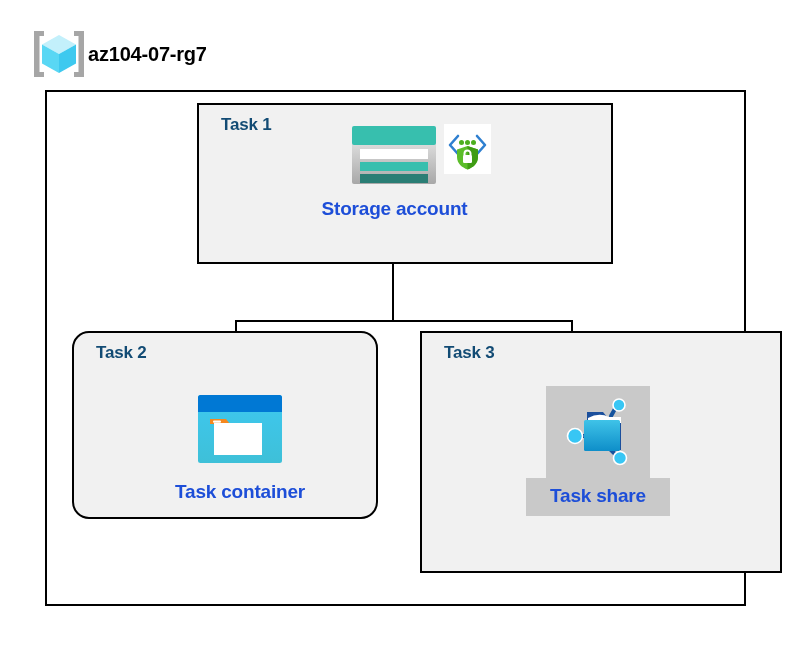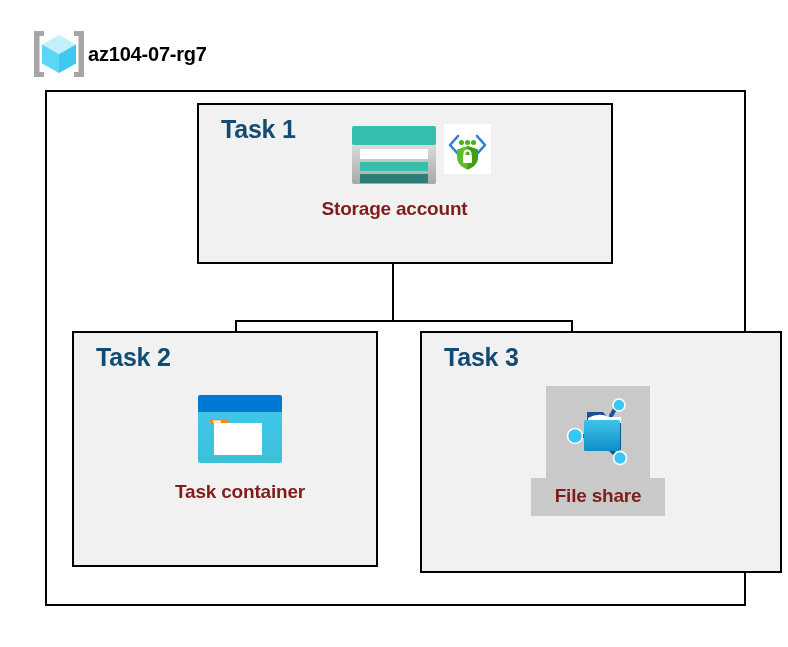--- a/index.html
+++ b/index.html
@@ -42,44 +42,44 @@
   }
 
   
   .task-box {
     position: absolute;
     background: #f1f1f1;
     border: 2px solid #000000;
     box-sizing: border-box;
   }
   #task-1-box { left: 197px; top: 103px; width: 416px; height: 161px; }
-  #task-2-box { left: 72px;  top: 331px; width: 306px; height: 236px; }
+  #task-2-box { left: 72px;  top: 331px; width: 306px; height: 188px; border-radius: 17px; }
   #task-3-box { left: 420px; top: 331px; width: 362px; height: 242px; }
 
   .task-label {
     position: absolute;
     left: 22px; top: 10px;
-    font-size: 25px;
+    font-size: 17px;
     font-weight: bold;
     color: #124b74;
     letter-spacing: -0.2px;
     white-space: nowrap;
   }
 
   
   .node {
     position: absolute;
     display: flex;
     flex-direction: column;
     align-items: center;
   }
   .node-caption {
     font-size: 19px;
     font-weight: bold;
-    color: #7f1d1d;
+    color: #1d4ed8;
     white-space: nowrap;
     letter-spacing: -0.2px;
   }
 
   
   #node-storage { left: 287px; top: 124px; width: 215px; }
   #storage-icon-row {
     display: flex;
     align-items: flex-start;
     gap: 6px;
@@ -239,14 +239,14 @@
         <path d="M29 26 Q40 20 50 25 L62 25 L62 31 L29 31 Z" fill="#ffffff"></path>
 
         <rect x="25" y="28" width="36" height="31" rx="1.5" fill="url(#folderGrad)"></rect>
 
         <circle cx="16" cy="44" r="7.5" fill="#38c6f4" stroke="#ffffff" stroke-width="1.6"></circle>
         <circle cx="60" cy="13" r="6" fill="#38c6f4" stroke="#ffffff" stroke-width="1.6"></circle>
         <circle cx="61" cy="66" r="6.5" fill="#38c6f4" stroke="#ffffff" stroke-width="1.6"></circle>
       </svg>
     </span>
   </span>
-  <div class="node-caption">File share</div>
+  <div class="node-caption">Task share</div>
 </div>
 
 </body></html>

